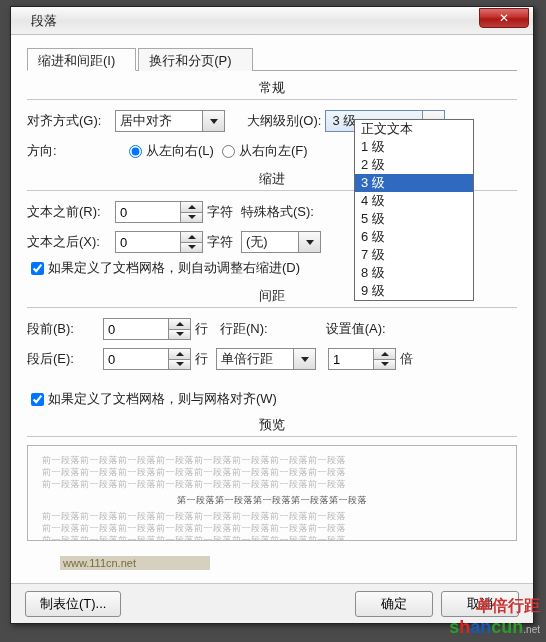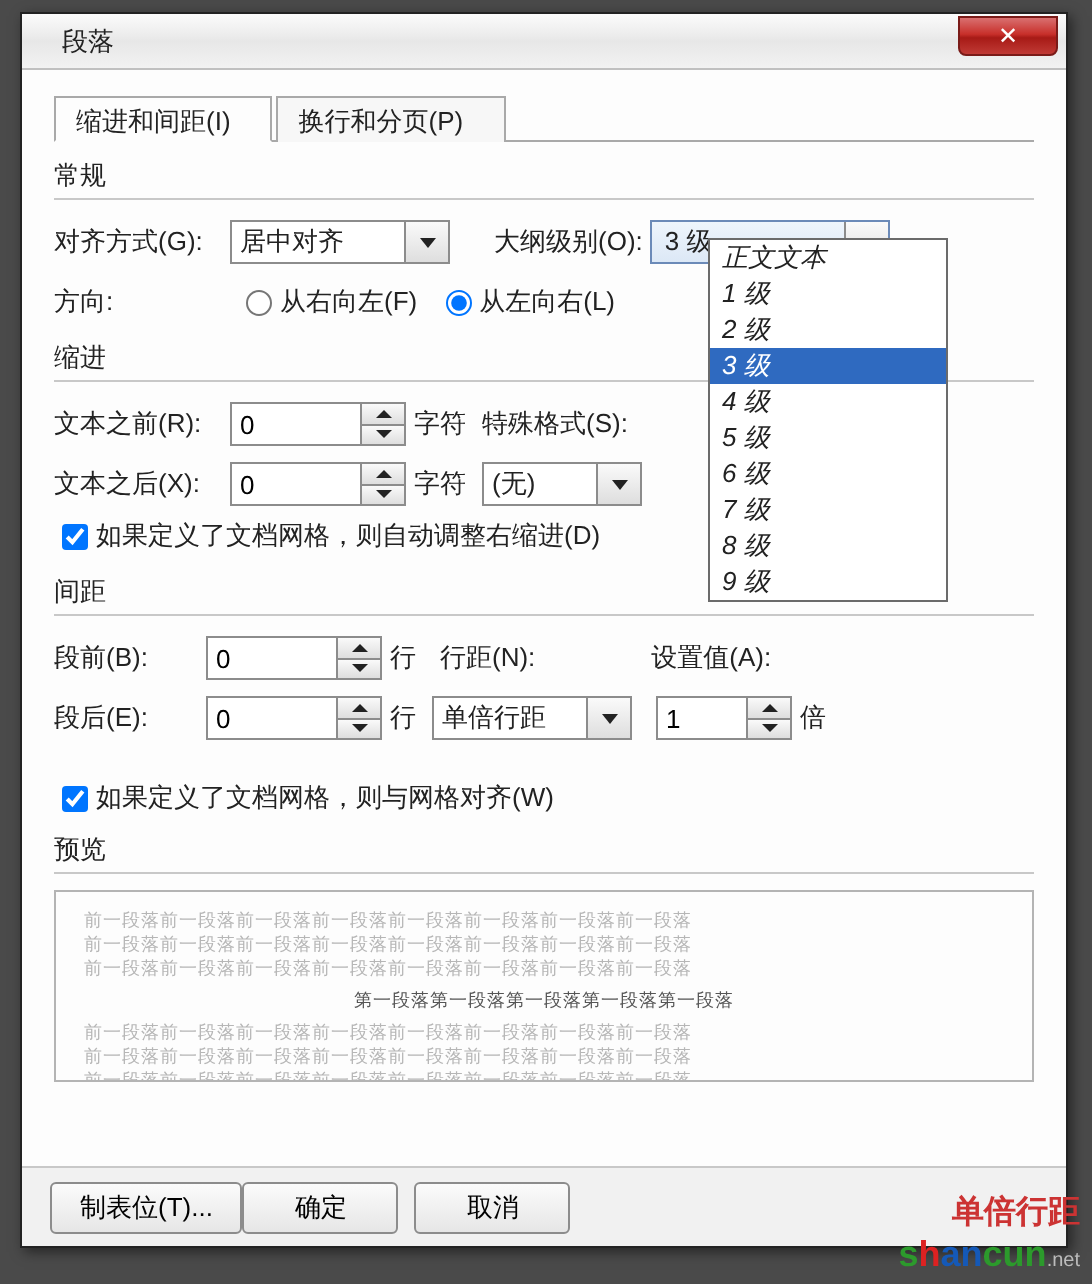--- a/index.html
+++ b/index.html
@@ -30,21 +30,21 @@
 }
 
 .tabs { display: flex; border-bottom: 1px solid #a9a9a9; height: 24px; margin-bottom: 8px; }
 .tab {
   border: 1px solid #a9a9a9; border-bottom: none; padding: 3px 20px 0 10px;
   margin-right: 2px; background: #f7f7f7; font-size: 13px;
   position: relative; top: 1px;
 }
 .tab.active { background: #fdfdfd; border-bottom: 1px solid #fdfdfd; }
 
-.group-label { margin: 6px 0 2px 0; }
+.group-label { margin: 6px 0 2px 0; text-align: center; }
 .group-rule {
   border: none; border-top: 1px solid #c8c8c8; margin: 2px 0 8px 0;
 }
 
 .row { display: flex; align-items: center; height: 26px; margin-bottom: 4px; }
 .lbl { white-space: nowrap; }
 .w70 { width: 88px; }
 .w56 { width: 56px; }
 
 .combo, .input, .outlvl {
@@ -90,21 +90,21 @@
   border: 1px solid #b4b4b4; height: 96px; background: #fdfdfd;
   padding: 8px 14px; font-size: 9px; color: #b6b6b6; line-height: 12px;
   letter-spacing: 0.5px; overflow: hidden;
 }
 .preview-line { white-space: nowrap; }
 .preview-line.center { text-align: center; }
 .preview-line.dark { color: #555; margin: 4px 0; }
 
 .footer { position: absolute; left: 0; right: 0; bottom: 0; height: 40px;
   background: #f1f1f1; border-top: 1px solid #c8c8c8;
-  display: flex; align-items: center; padding: 0 14px; justify-content: flex-start;
+  display: flex; align-items: center; padding: 0 14px; justify-content: space-between;
 }
 
 .watermark {
   position: absolute; right: 6px; bottom: 4px; width: 150px;
   font-size: 11px; color: #999;
 }
 .wm1 { font-family: Arial; font-size: 18px; font-weight: bold; text-align: right; }
 .wm1 .g { color: #2c9a2c; } .wm1 .r { color: #d22; } .wm1 .b { color: #1559b7; }
 .wm2 { font-size: 10px; color: #bbb; }
 .wm-top { position: absolute; right: 8px; top: 0; font-size: 11px; background: #d6d0be; padding: 1px 3px; color: #7a6b40; }
@@ -140,42 +140,42 @@
       </div>
       <span class="lbl" style="margin-left:22px">大纲级别(O):</span>
       <div class="outlvl" style="margin-left:4px">
         <span>3 级</span>
         <div class="cbtn">
             <div class="tri"></div>
           </div>
       </div>
     </div>
 
-    <div class="dropdown" id="dd" style="left:343px; top:112px;font-style:italic;">
+    <div class="dropdown" id="dd" style="left:343px; top:112px;">
         <div>正文文本</div>
         <div>1 级</div>
         <div>2 级</div>
         <div class="sel">3 级</div>
         <div>4 级</div>
         <div>5 级</div>
         <div>6 级</div>
         <div>7 级</div>
         <div>8 级</div>
         <div>9 级</div>
       </div>
 
     <div class="row">
       <span class="lbl w70">方向:</span>
+      <label class="radio" style="margin-left:14px">
+        <input type="radio" name="dir" checked="" style="">
+        <span>从左向右(L)</span>
+      </label>
       <label class="radio" style="margin-left:8px">
         <input type="radio" name="dir" style="">
         <span>从右向左(F)</span>
-      </label>
-      <label class="radio" style="margin-left:14px">
-        <input type="radio" name="dir" checked="" style="">
-        <span>从左向右(L)</span>
       </label>
     </div>
 
     <div class="group-label">缩进</div>
     <hr class="group-rule">
 
     <div class="row">
       <span class="lbl w70">文本之前(R):</span>
       <div class="spin">
         <input value="0" style="">
@@ -296,17 +296,18 @@
   <div class="footer">
     <div class="btn">制表位(T)...</div>
     <div style="display:flex; gap:8px">
       <div class="btn" style="min-width:78px; justify-content:center">确定</div>
       <div class="btn" style="min-width:78px; justify-content:center">取消</div>
     </div>
   </div>
 </div>
 
 <div class="watermark">
+  <div class="wm-top" style="right:auto; left:-330px; top:-26px; position:relative">www.111cn.net</div>
   <div style="text-align:right">
     <span style="color:#c33; font-weight:bold; font-size:16px">单倍行距</span><br>
     <span class="wm1"><span class="g">s</span><span class="r">h</span><span class="b">an</span><span class="g">cun</span></span><span class="wm2">.net</span>
   </div>
 </div>
 
 </body></html>

